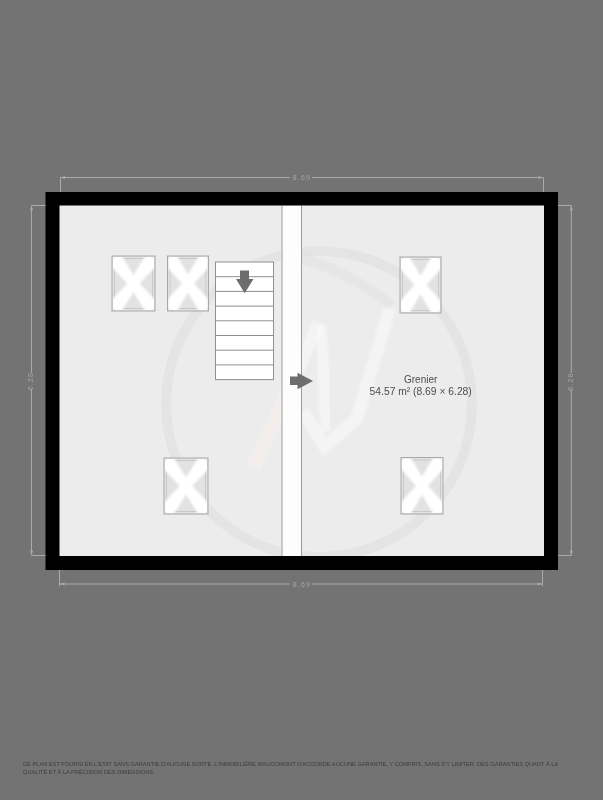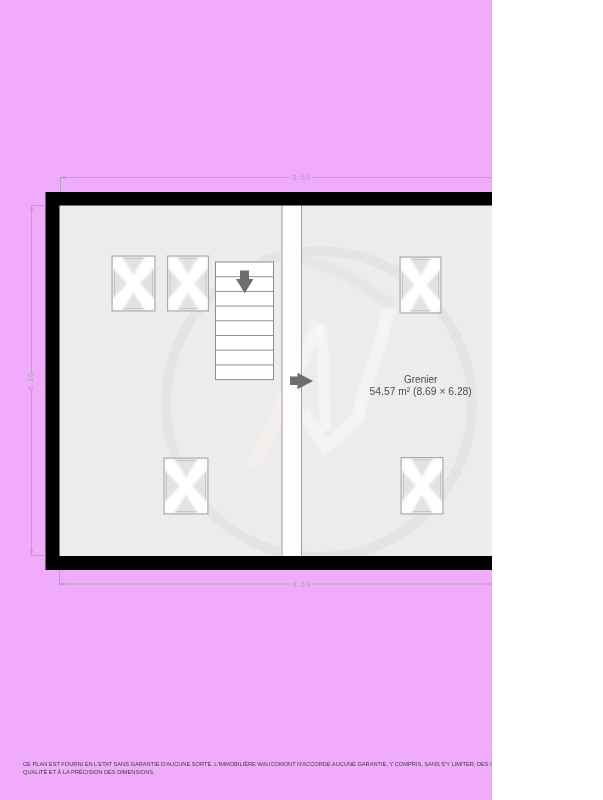--- a/index.html
+++ b/index.html
@@ -1,16 +1,16 @@
 <!DOCTYPE html>
 <html><head>
 <meta charset="utf-8">
 <style>
   html,body{margin:0;padding:0;background:#ffffff;}
-  #page{position:relative;width:492px;height:800px;background:#f0abfc;overflow:hidden;
+  #page{position:relative;width:603px;height:800px;background:#737373;overflow:hidden;
         font-family:"Liberation Sans", sans-serif;}
   svg{position:absolute;left:0;top:0;}
 </style>
 </head>
 <body>
 <div id="page">
 <svg width="603" height="800" viewBox="0 0 603 800">
   <defs>
     <filter id="soft" x="-30%" y="-30%" width="160%" height="160%">
       <feGaussianBlur stdDeviation="1.1"></feGaussianBlur>

